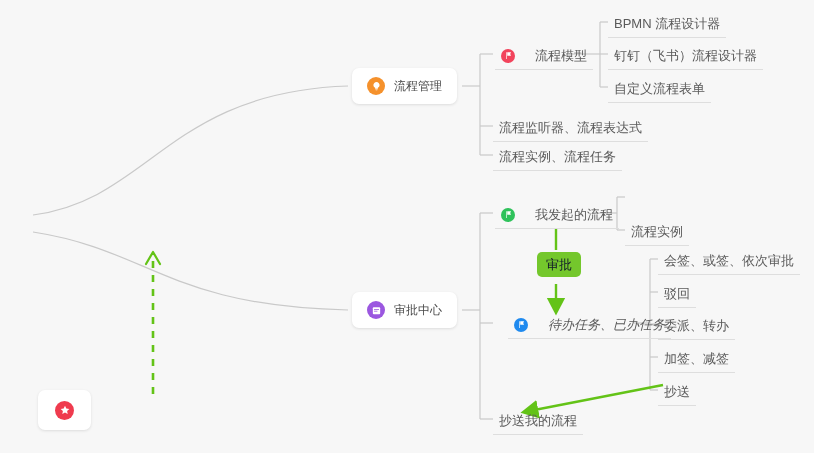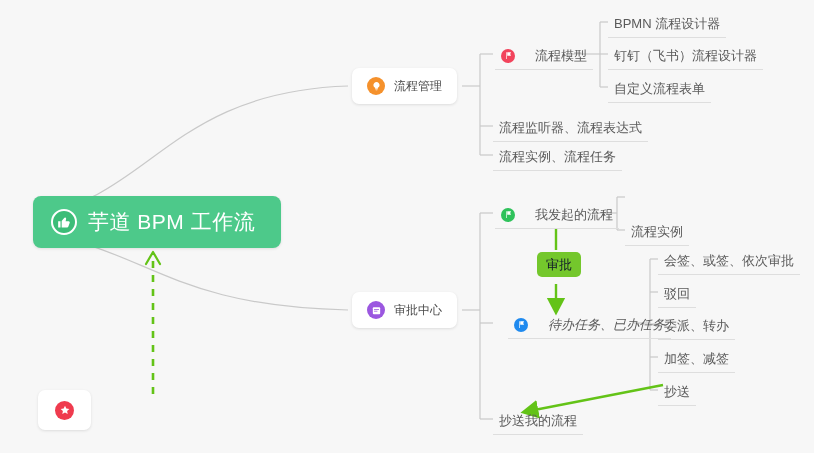--- a/index.html
+++ b/index.html
@@ -193,30 +193,20 @@
     <path d="M663,385 L524,412" fill="none" stroke="#63c317" stroke-width="2.4" marker-end="url(#arrowGreen)"></path>
 
     <path d="M153,390 L153,252" fill="none" stroke="#63c317" stroke-width="2.4" stroke-dasharray="7 7" marker-end="url(#arrowGreenOpen)" transform="rotate(-90 153 252)" style="transform-box: fill-box;"></path>
   </svg>
 
   <svg style="position:absolute;left:138px;top:244px;width:30px;height:150px;" viewBox="0 0 30 150" xmlns="http://www.w3.org/2000/svg">
     <path d="M15,150 L15,14" fill="none" stroke="#63c317" stroke-width="2.6" stroke-dasharray="7 7"></path>
     <path d="M8,20 L15,8 L22,20" fill="none" stroke="#63c317" stroke-width="2.2" stroke-linecap="round" stroke-linejoin="round"></path>
   </svg>
 
-  <div class="root-node">
-    <span class="icon icon-thumb">
-      <svg width="14" height="14" viewBox="0 0 24 24">
-        <path fill="#ffffff" d="M2,10.5 h4 v11 h-4 z M8,21.5 h9.2 c1.1,0 2,-0.7 2.3,-1.7 l2.3,-6.6
-          c0.4,-1.2 -0.5,-2.5 -1.8,-2.5 h-5.2 l0.9,-4.2 c0.2,-1 -0.4,-2 -1.4,-2.3
-          c-0.8,-0.2 -1.6,0.1 -2,0.8 L8,10.2 z"></path>
-      </svg>
-    </span>
-    <span class="root-label">芋道 BPM 工作流</span>
-  </div>
 
   <div class="card-node" id="node-process-mgmt">
     <span class="icon icon-bulb">
       <svg width="11" height="11" viewBox="0 0 24 24">
         <path fill="#ffffff" d="M12,2 C8.3,2 5.3,5 5.3,8.7 C5.3,11.4 6.9,13.6 9,14.8 V17 h6 v-2.2
           c2.1,-1.2 3.7,-3.4 3.7,-6.1 C18.7,5 15.7,2 12,2 z M9.6,18.4 h4.8 v1.4 H9.6 z
           M10.3,21 h3.4 v1 h-3.4 z"></path>
       </svg>
     </span>
     <span class="card-label">流程管理</span>

